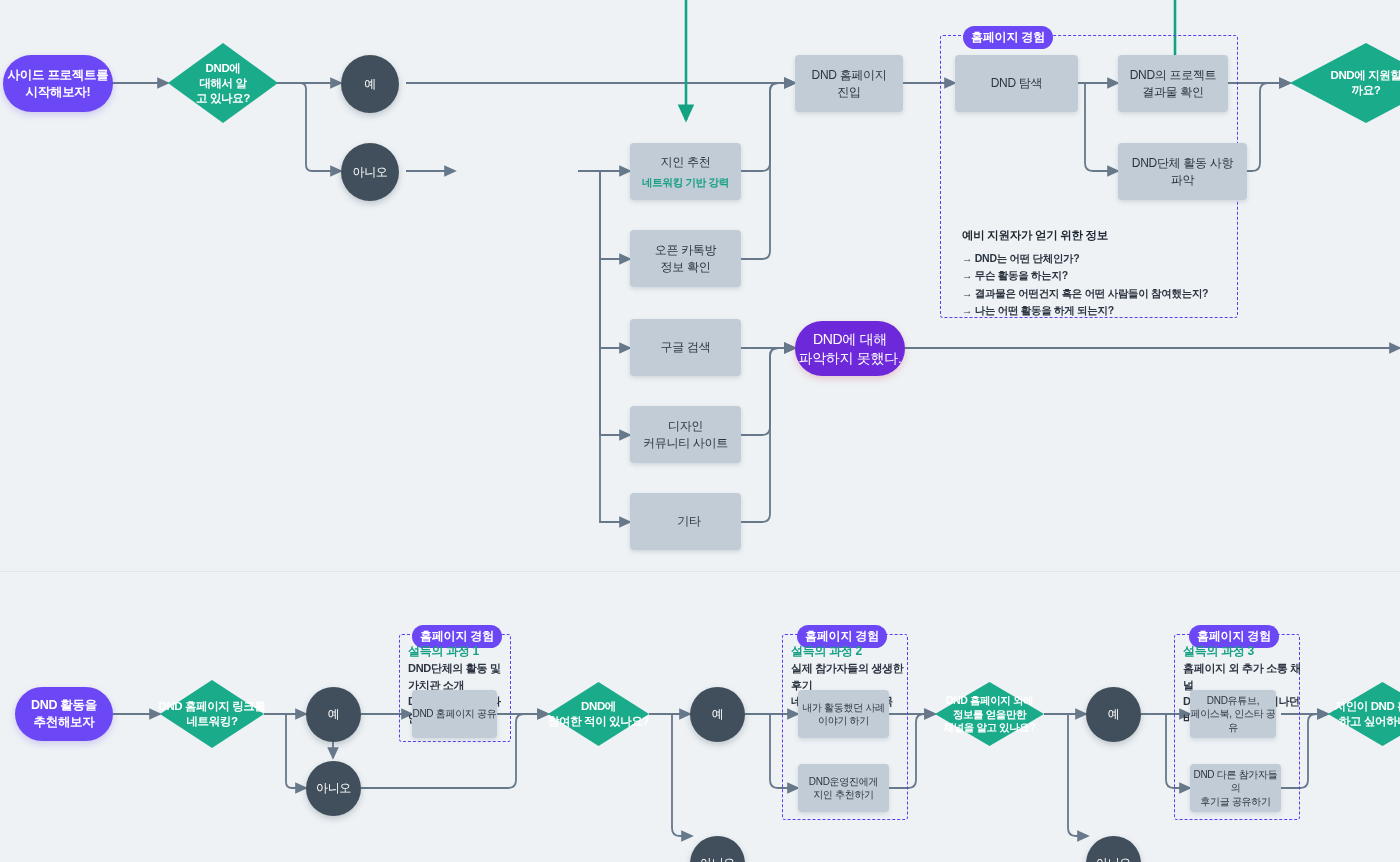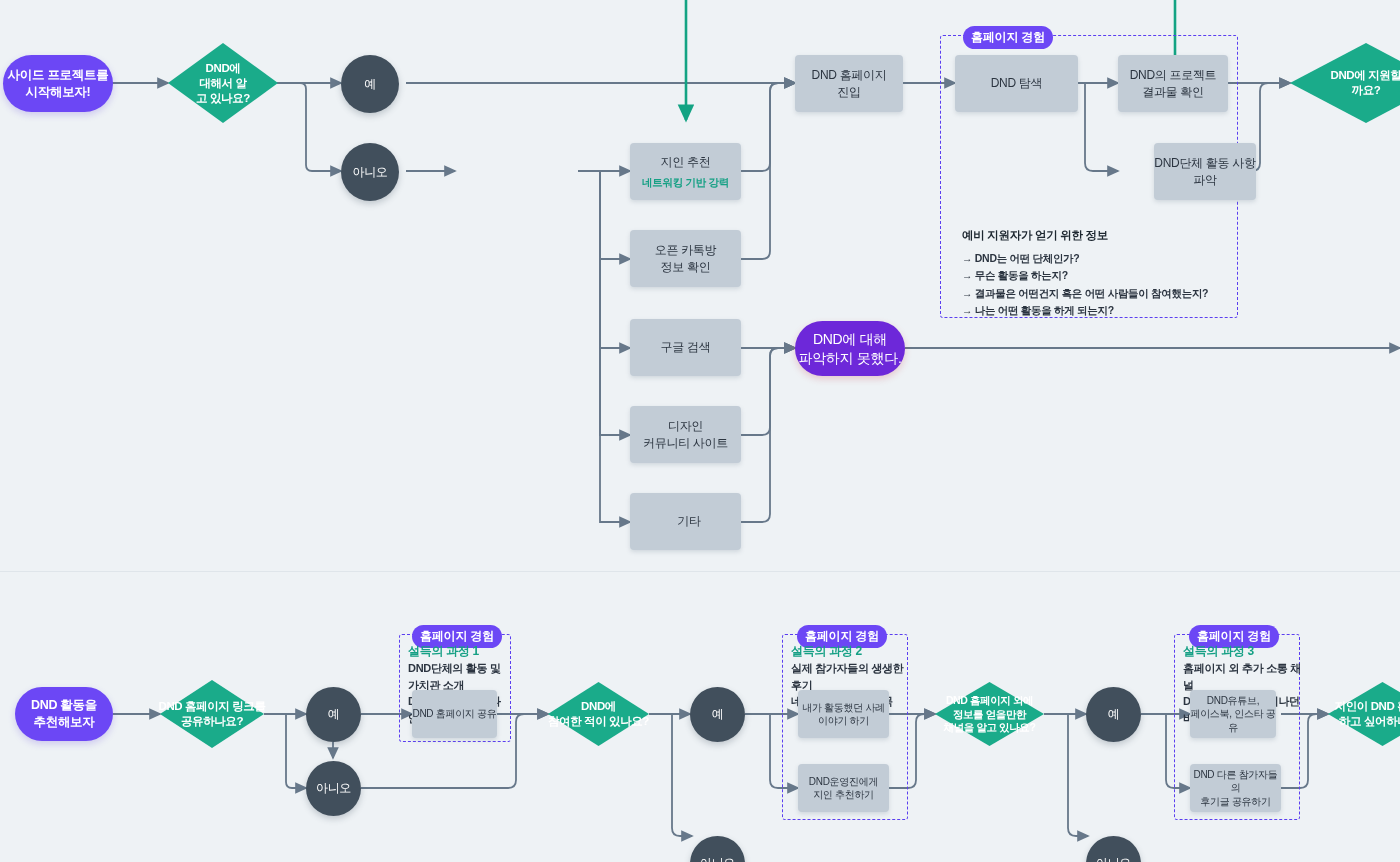--- a/index.html
+++ b/index.html
@@ -185,21 +185,21 @@
 
   <div class="node pill-red" style="left:795px;top:321px;width:110px;height:55px;">DND에 대해
 파악하지 못했다.</div>
 
   <div class="group" style="left:940px;top:35px;width:298px;height:283px;">
     <div class="group-badge">홈페이지 경험</div>
   </div>
   <div class="node rect" style="left:955px;top:55px;width:123px;height:57px;">DND 탐색</div>
   <div class="node rect" style="left:1118px;top:55px;width:110px;height:57px;">DND의 프로젝트
 결과물 확인</div>
-  <div class="node rect" style="left:1118px;top:143px;width:102px;height:57px;margin-left:36px;">DND단체 활동 사항
+  <div class="node rect" style="left:1118px;top:143px;width:129px;height:57px;">DND단체 활동 사항
 파악</div>
 
   <div class="info-box" style="left:962px;top:228px;width:270px;">
     <div class="info-title">예비 지원자가 얻기 위한  정보</div>
     <div class="info-line">→ DND는 어떤 단체인가?</div>
     <div class="info-line">→ 무슨 활동을 하는지?</div>
     <div class="info-line">→ 결과물은 어떤건지 혹은 어떤 사람들이 참여했는지?</div>
     <div class="info-line">→ 나는 어떤 활동을 하게 되는지?</div>
   </div>
 
@@ -209,21 +209,21 @@
   </div>
 
   <div class="divider" style="top:571px;"></div>
 
   <div class="node pill" style="left:15px;top:687px;width:98px;height:54px;">DND 활동을
 추천해보자</div>
 
   <div class="diamond-wrap" style="left:160px;top:680px;width:104px;height:68px;">
     <div class="diamond-shape"></div>
     <div class="diamond-label" style="width:140px;">DND 홈페이지 링크를
-공유하나요?</div>
+네트워킹?</div>
   </div>
 
   <div class="node circle" style="left:306px;top:687px;width:55px;height:55px;">예</div>
   <div class="node circle" style="left:306px;top:761px;width:55px;height:55px;">아니오</div>
 
   <div class="group" style="left:399px;top:634px;width:112px;height:108px;">
     <div class="group-badge" style="left:12px;">홈페이지 경험</div>
   </div>
   <div class="group-title" style="left:408px;top:643px;">설득의 과정 1</div>
   <div class="group-desc" style="left:408px;top:660px;width:102px;">DND단체의 활동 및 가치관 소개

